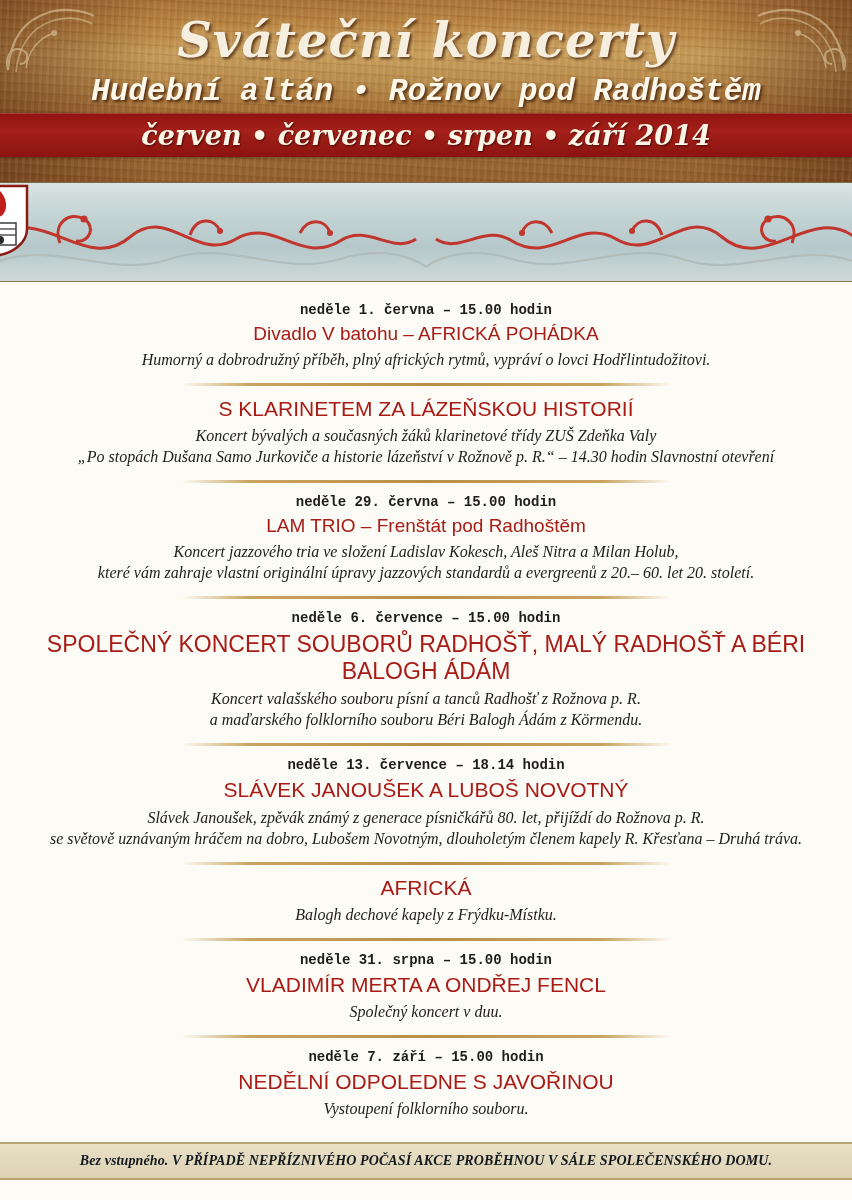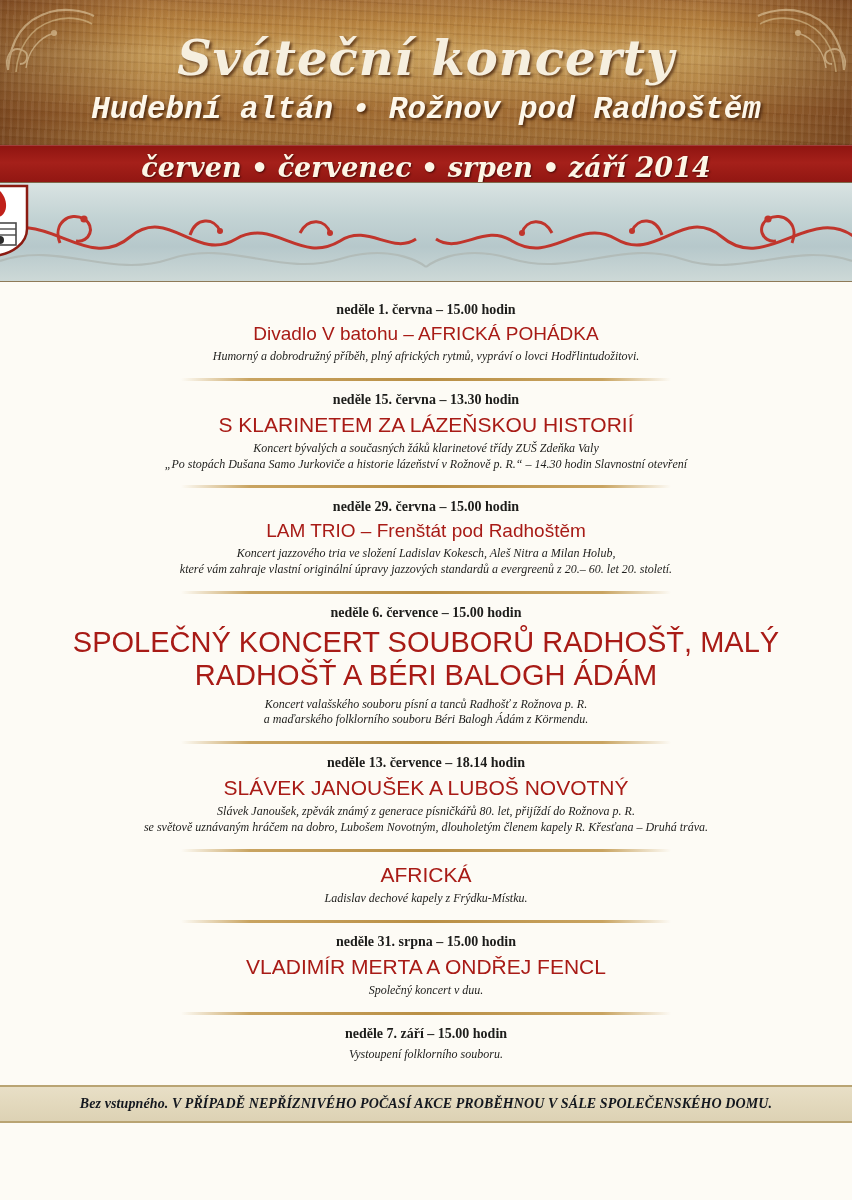--- a/index.html
+++ b/index.html
@@ -52,37 +52,37 @@
   .title-main {
     position: relative;
     text-align: center;
     font-family: "DejaVu Serif", serif;
     font-style: italic;
     font-weight: bold;
     font-size: 48px;
     line-height: 1;
     color: #f6efdf;
     letter-spacing: 1px;
-    padding-top: 34px;
+    padding-top: 16px;
     text-shadow: 2px 2px 3px rgba(60,25,5,.75), 0 0 12px rgba(255,235,190,.35);
   }
   .title-sub {
     position: relative;
     text-align: center;
     font-family: Liberation Mono, monospace;
     font-style: italic;
     font-weight: bold;
     font-size: 31px;
     color: #fdf7ea;
     padding-top: 10px;
     text-shadow: 2px 2px 3px rgba(60,25,5,.8);
   }
   .title-band {
     position: relative;
-    margin-top: 18px;
+    margin-top: 4px;
     height: 44px;
     background: linear-gradient(180deg, #8e1410 0%, #a5201a 40%, #8b130f 100%);
     box-shadow: inset 0 1px 0 rgba(255,255,255,.18), 0 1px 3px rgba(0,0,0,.35);
     display: flex;
     align-items: center;
     justify-content: center;
   }
   .title-band span {
     font-family: "DejaVu Serif", serif;
     font-style: italic;
@@ -119,40 +119,40 @@
     text-align: center;
     padding: 2px 0 6px 0;
   }
   .sep {
     width: 490px;
     height: 3px;
     margin: 7px auto 9px auto;
     background: linear-gradient(90deg, rgba(200,170,120,0) 0%, #c9a461 14%, #b98f45 50%, #c9a461 86%, rgba(200,170,120,0) 100%);
   }
   .ev-date {
-    font-family: Liberation Serif, serif;
+    font-family: Liberation Mono, monospace;
     font-size: 14px;
     font-weight: bold;
     color: #1d1d1b;
     margin-bottom: 5px;
   }
   .ev-title {
     font-family: "Liberation Sans", sans-serif;
     font-weight: normal;
     font-size: 21px;
     color: #a81b16;
     line-height: 1.15;
     margin-bottom: 4px;
   }
   .ev-title.small { font-size: 19px; }
-  .ev-title.big { font-size: 29px; }
+  .ev-title.big { font-size: 23px; }
   .ev-desc {
     font-family: "Liberation Serif", serif;
     font-style: italic;
-    font-size: 12px;
+    font-size: 16px;
     color: #1d1d1b;
     line-height: 1.32;
   }
 
   
   .footer-note {
     margin-top: 10px;
     height: 34px;
     background: linear-gradient(180deg, #e8dfc6 0%, #ddd2b4 100%);
     border-top: 2px solid #b8a madeira;
@@ -239,21 +239,20 @@
   <div class="program">
 
     <div class="event">
       <div class="ev-date">neděle 1. června – 15.00 hodin</div>
       <div class="ev-title small">Divadlo V batohu – AFRICKÁ POHÁDKA</div>
       <div class="ev-desc">Humorný a dobrodružný příběh, plný afrických rytmů, vypráví o lovci Hodřlintudožitovi.</div>
     </div>
     <div class="sep"></div>
 
     <div class="event">
-      <div class="ev-date">neděle 15. června – 13.30 hodin</div>
       <div class="ev-title">S KLARINETEM ZA LÁZEŇSKOU HISTORIÍ</div>
       <div class="ev-desc">Koncert bývalých a současných žáků klarinetové třídy ZUŠ Zdeňka Valy</div>
       <div class="ev-desc">„Po stopách Dušana Samo Jurkoviče a historie lázeňství v Rožnově p. R.“ – 14.30 hodin Slavnostní otevření</div>
     </div>
     <div class="sep"></div>
 
     <div class="event">
       <div class="ev-date">neděle 29. června – 15.00 hodin</div>
       <div class="ev-title small">LAM TRIO – Frenštát pod Radhoštěm</div>
       <div class="ev-desc">Koncert jazzového tria ve složení Ladislav Kokesch, Aleš Nitra a Milan Holub,</div>
@@ -272,33 +271,34 @@
     <div class="event">
       <div class="ev-date">neděle 13. července – 18.14 hodin</div>
       <div class="ev-title">SLÁVEK JANOUŠEK A  LUBOŠ NOVOTNÝ</div>
       <div class="ev-desc">Slávek Janoušek, zpěvák známý z generace písničkářů 80. let, přijíždí do Rožnova p. R.</div>
       <div class="ev-desc">se světově uznávaným hráčem na dobro, Lubošem Novotným, dlouholetým členem kapely R. Křesťana – Druhá tráva.</div>
     </div>
     <div class="sep"></div>
 
     <div class="event">
       <div class="ev-title">AFRICKÁ</div>
-      <div class="ev-desc">Ladislav dechové kapely z Frýdku-Místku.</div>
+      <div class="ev-desc">Balogh dechové kapely z Frýdku-Místku.</div>
     </div>
     <div class="sep"></div>
 
     <div class="event">
       <div class="ev-date">neděle 31. srpna – 15.00 hodin</div>
       <div class="ev-title">VLADIMÍR MERTA A ONDŘEJ FENCL</div>
       <div class="ev-desc">Společný koncert v duu.</div>
     </div>
     <div class="sep"></div>
 
     <div class="event">
       <div class="ev-date">neděle 7. září – 15.00 hodin</div>
+      <div class="ev-title">NEDĚLNÍ ODPOLEDNE S JAVOŘINOU</div>
       <div class="ev-desc">Vystoupení folklorního souboru.</div>
     </div>
 
   </div>
 
   <div class="footer-note">
     <span>Bez vstupného. V PŘÍPADĚ NEPŘÍZNIVÉHO POČASÍ AKCE PROBĚHNOU V SÁLE SPOLEČENSKÉHO DOMU.</span>
   </div>
 
 </div>

